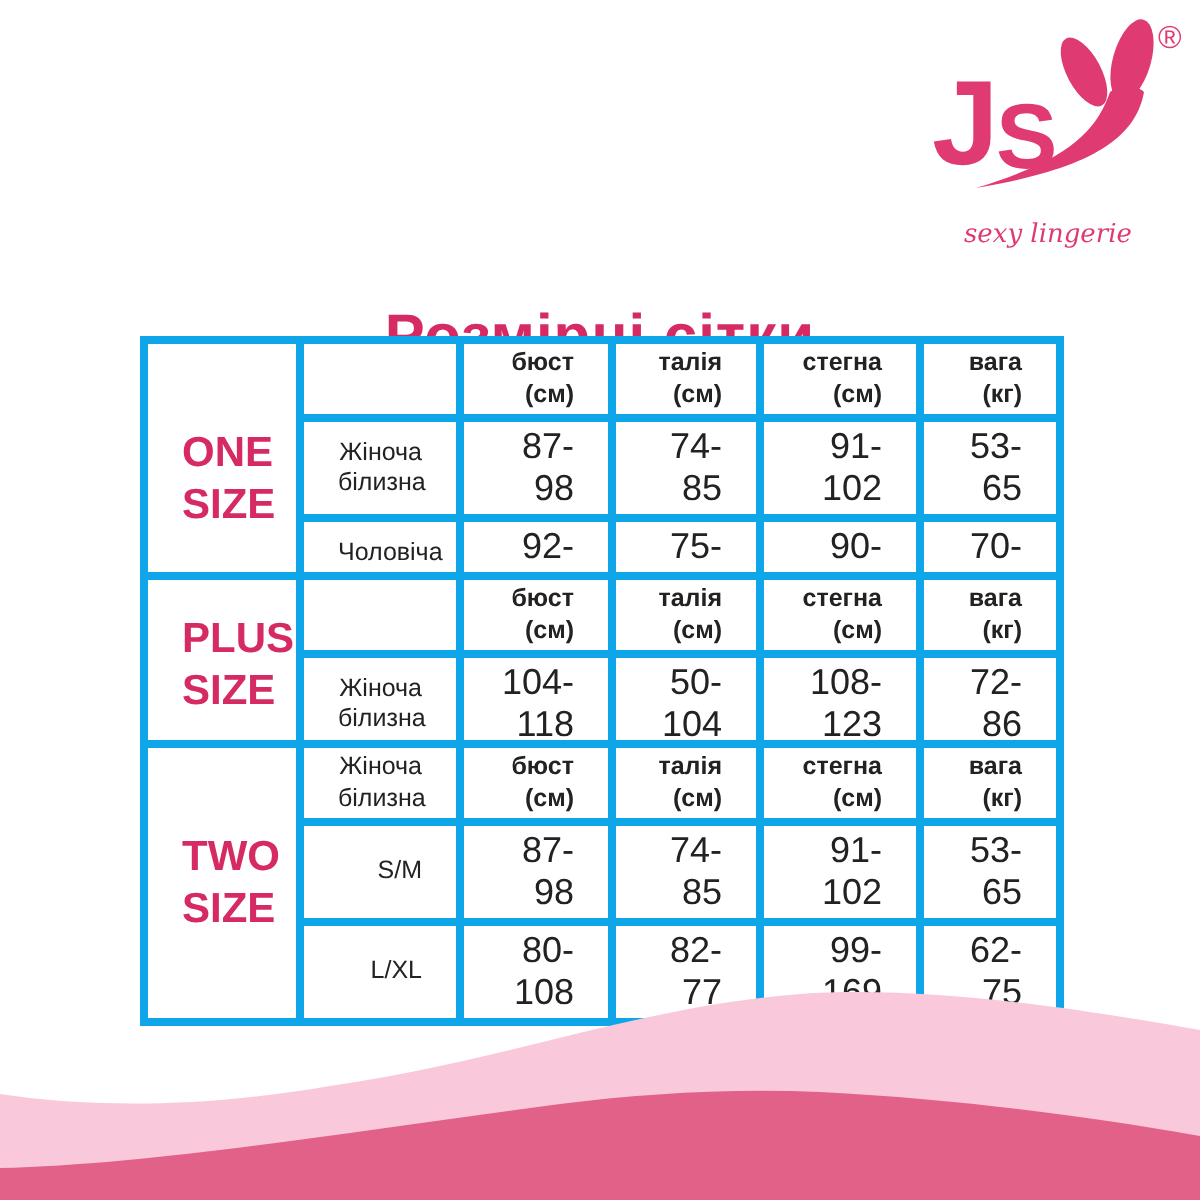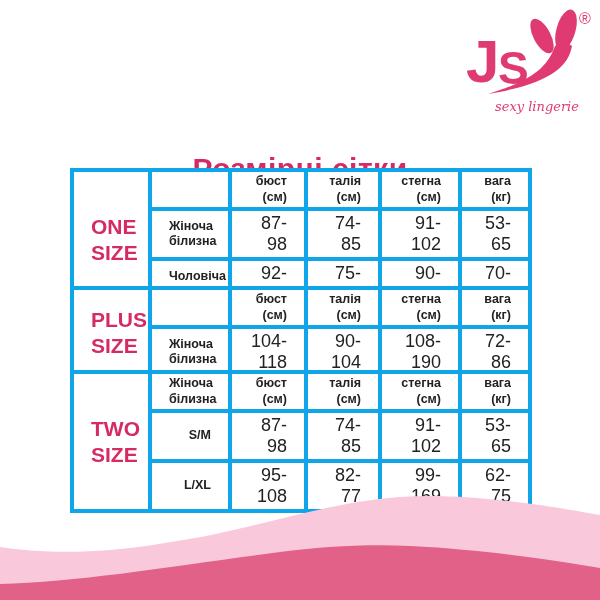--- a/index.html
+++ b/index.html
@@ -72,21 +72,21 @@
     font-size: 21px;
     line-height: 1.2;
   }
   td.size-label span { display: block; }
   td.col-hdr {
     font-weight: bold;
     font-size: 12.5px;
     line-height: 1.25;
   }
   td.row-label {
-    font-weight: bold;
+    font-weight: normal;
     font-size: 12.5px;
     line-height: 1.25;
   }
   td.val {
     font-size: 18px;
     font-weight: normal;
   }
   #table-one  { top: 168px; }
   #table-one  tr { height: 33px; }
   #table-plus { top: 286px; }
@@ -99,24 +99,23 @@
     position: absolute;
     left: 0;
     bottom: 0;
     width: 600px;
     height: 130px;
   }
 
   
   .tagline {
     position: absolute;
-    top: 93px;
+    top: 104px;
     left: 22px;
     width: 110px;
-    text-align: center;
     font-family: "DejaVu Serif", serif;
     font-style: italic;
     font-size: 13px;
     color: #E03A72;
   }
 </style>
 </head>
 <body>
 
 <div class="page">
@@ -196,22 +195,22 @@
       </td>
       <td class="row-label"></td>
       <td class="col-hdr">бюст (см)</td>
       <td class="col-hdr">талія (см)</td>
       <td class="col-hdr">стегна (см)</td>
       <td class="col-hdr">вага (кг)</td>
     </tr>
     <tr>
       <td class="row-label">Жіноча білизна</td>
       <td class="val">104-118</td>
-      <td class="val">90-104</td>
-      <td class="val">108-190</td>
+      <td class="val">50-104</td>
+      <td class="val">108-123</td>
       <td class="val">72-86</td>
     </tr>
   </tbody>
     </table>
 
   <table class="size-table" id="table-two">
     <colgroup>
       <col class="c-size">
         <col class="c-label">
         <col class="c-bust">
@@ -233,21 +232,21 @@
     </tr>
     <tr>
       <td class="row-label">S/M</td>
       <td class="val">87-98</td>
       <td class="val">74-85</td>
       <td class="val">91-102</td>
       <td class="val">53-65</td>
     </tr>
     <tr>
       <td class="row-label">L/XL</td>
-      <td class="val">95-108</td>
+      <td class="val">80-108</td>
       <td class="val">82-77</td>
       <td class="val">99-169</td>
       <td class="val">62-75</td>
     </tr>
   </tbody>
     </table>
 
   <svg class="waves" viewBox="0 0 600 130" preserveAspectRatio="none">
     <path d="M0,77 C40,83 95,85 165,73 C255,60 320,33 400,27 C470,22 560,38 600,45 L600,130 L0,130 Z" fill="#F9C8DB"></path>
     <path d="M0,114 C80,112 180,95 280,82 C320,77 365,74 410,76 C490,80 560,91 600,98 L600,130 L0,130 Z" fill="#E16189"></path>

